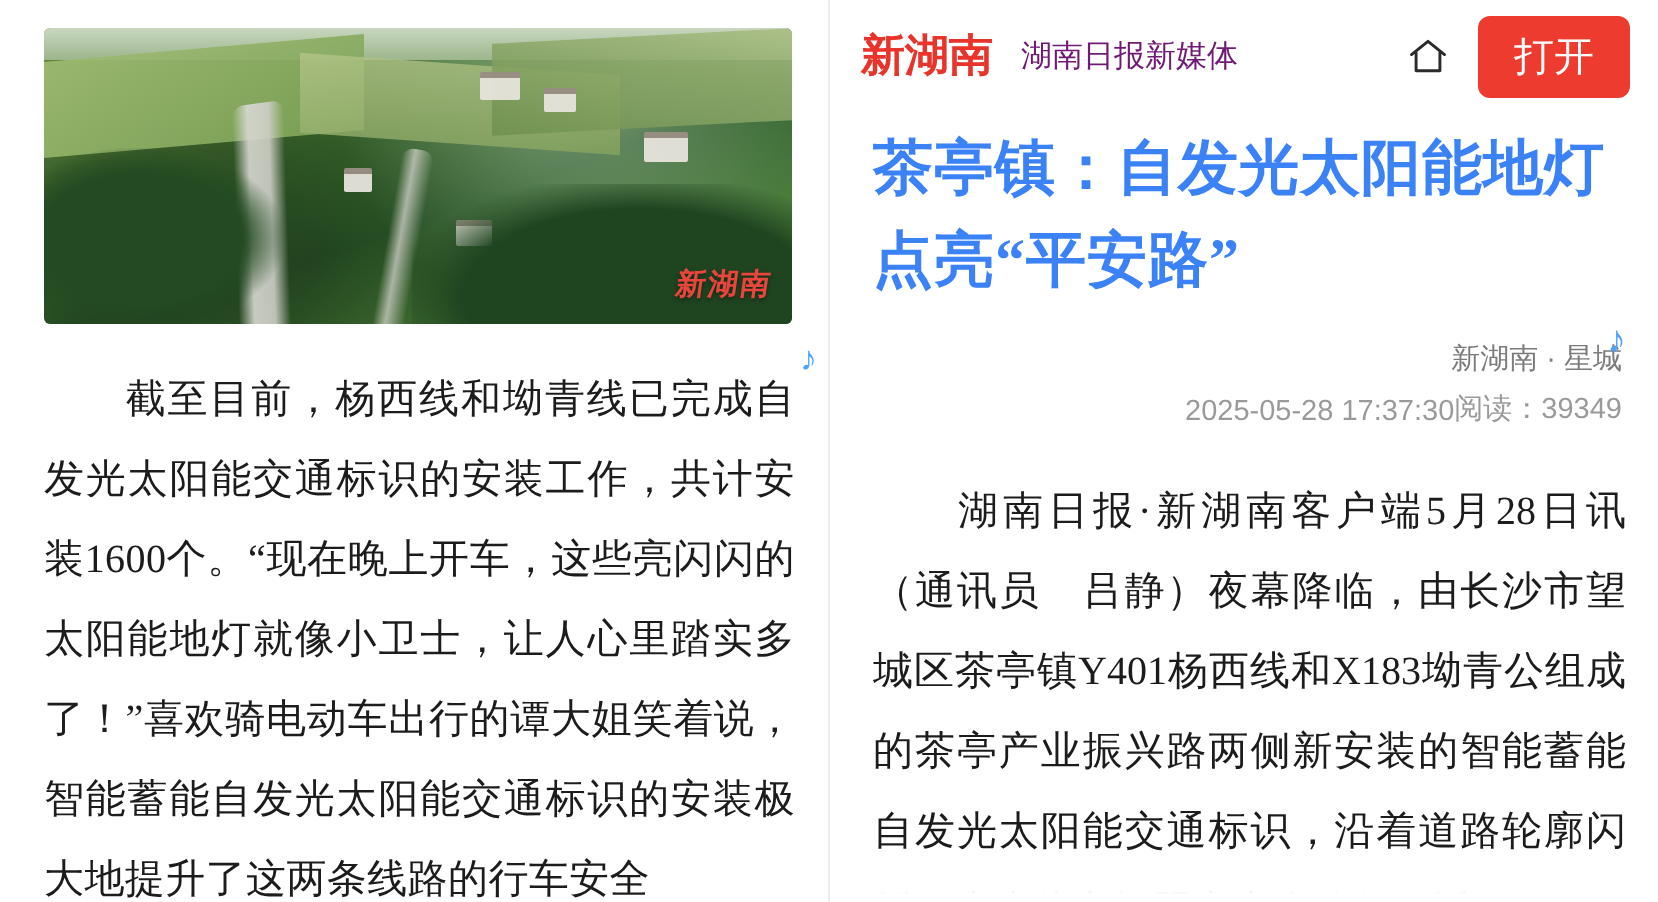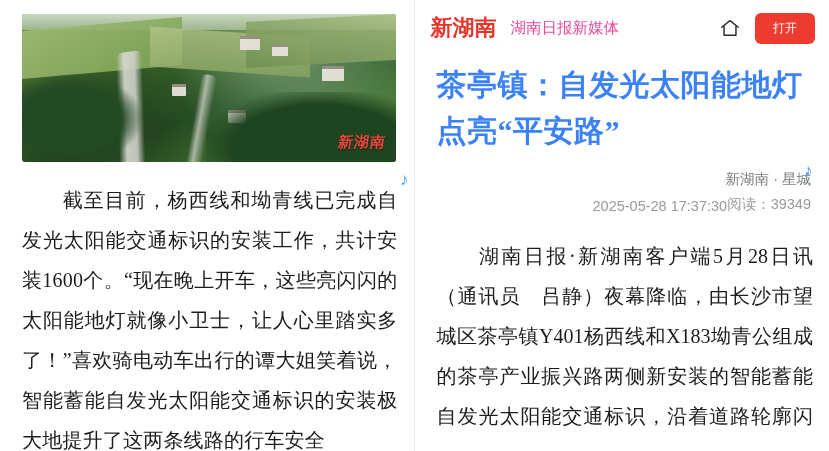--- a/index.html
+++ b/index.html
@@ -160,34 +160,34 @@
     color: #e8342a;
     font-size: 22px;
     font-weight: 700;
     font-family: "Liberation Serif", serif;
     transform: skewX(-9px);
     letter-spacing: 0px;
     white-space: nowrap;
   }
   .brand-sub {
     font-size: 15.5px;
-    color: #ec4899;
+    color: #701a75;
     white-space: nowrap;
     margin-left: 4px;
   }
   .top-spacer { flex: 1; }
   .home-icon {
     width: 30px; height: 30px;
     display: flex; align-items: center; justify-content: center;
     color: #2b2b2b;
   }
   .open-btn {
     background: #ee3b30;
     color: #ffffff;
-    font-size: 12px;
+    font-size: 20px;
     padding: 7px 18px;
     border-radius: 6px;
     border: none;
     cursor: pointer;
     white-space: nowrap;
     font-family: "Liberation Sans", sans-serif;
     text-align: center;
   }
   .headline {
     margin: 6px 18px 0 22px;

